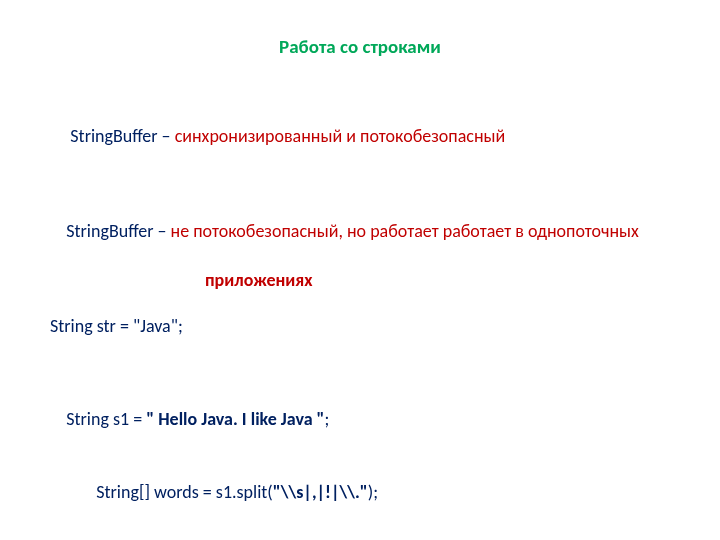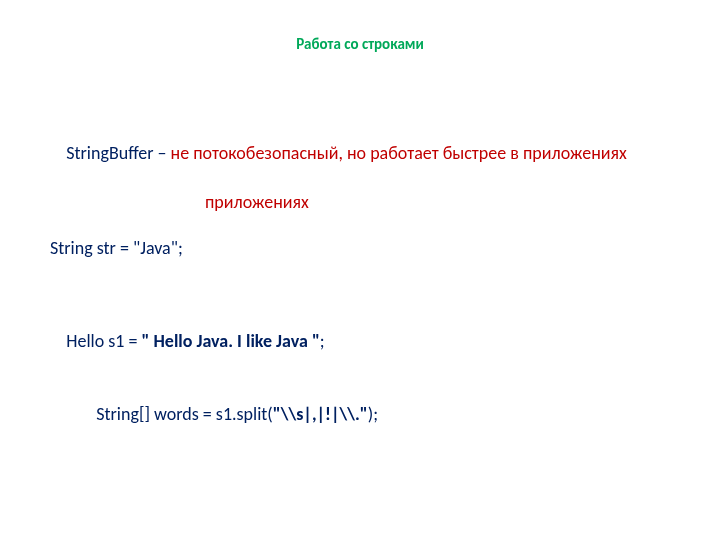--- a/index.html
+++ b/index.html
@@ -14,60 +14,63 @@
     overflow: hidden;
   }
   .slide {
     padding: 35px 50px 0 50px;
     box-sizing: border-box;
   }
   .title {
     text-align: center;
     font-weight: bold;
     color: #00a859;
-    font-size: 15px;
+    font-size: 19px;
     margin-bottom: 20px;
   }
   .line {
     line-height: 1.35;
     white-space: pre-wrap;
   }
   .spacer { height: 22px; }
   .red { color: #c00000; }
   .blue { color: #002060; }
   .bold { font-weight: bold; }
   .indent1 { padding-left: 30px; }
-  .indentBig { padding-left: 155px; }
+  .indentBig { padding-left: 155px; font-weight: bold; }
 </style>
 </head>
 <body>
 
 <div class="slide">
 
   <div class="title">Работа со строками</div>
 
 
   <div class="spacer"></div>
 
+  <div class="line">
+    <span class="blue"> StringBuffer – </span><span class="red">синхронизированный и потокобезопасный</span>
+  </div>
 
   <div class="spacer"></div>
 
   <div class="line">
-    <span class="blue">StringBuffer – </span><span class="red">не потокобезопасный, но работает быстрее в приложениях</span>
+    <span class="blue">StringBuffer – </span><span class="red">не потокобезопасный, но работает работает в однопоточных</span>
   </div>
   <div class="line red indentBig">приложениях</div>
 
   <div class="spacer"></div>
 
   <div class="line blue">String str = "Java";</div>
 
   <div class="spacer"></div>
   <div class="spacer"></div>
 
   <div class="line">
-    <span class="blue">Hello s1 = </span><span class="blue bold">" Hello Java. I like Java "</span><span class="blue">;</span>
+    <span class="blue">String s1 = </span><span class="blue bold">" Hello Java. I like Java "</span><span class="blue">;</span>
   </div>
 
   <div class="line indent1">
     <span class="blue">String[] words = s1.split(</span><span class="blue bold">"</span><span class="blue bold">\\s|,|!|\\.</span><span class="blue bold">"</span><span class="blue">);</span>
   </div>
 
 </div>
 
 </body></html>

